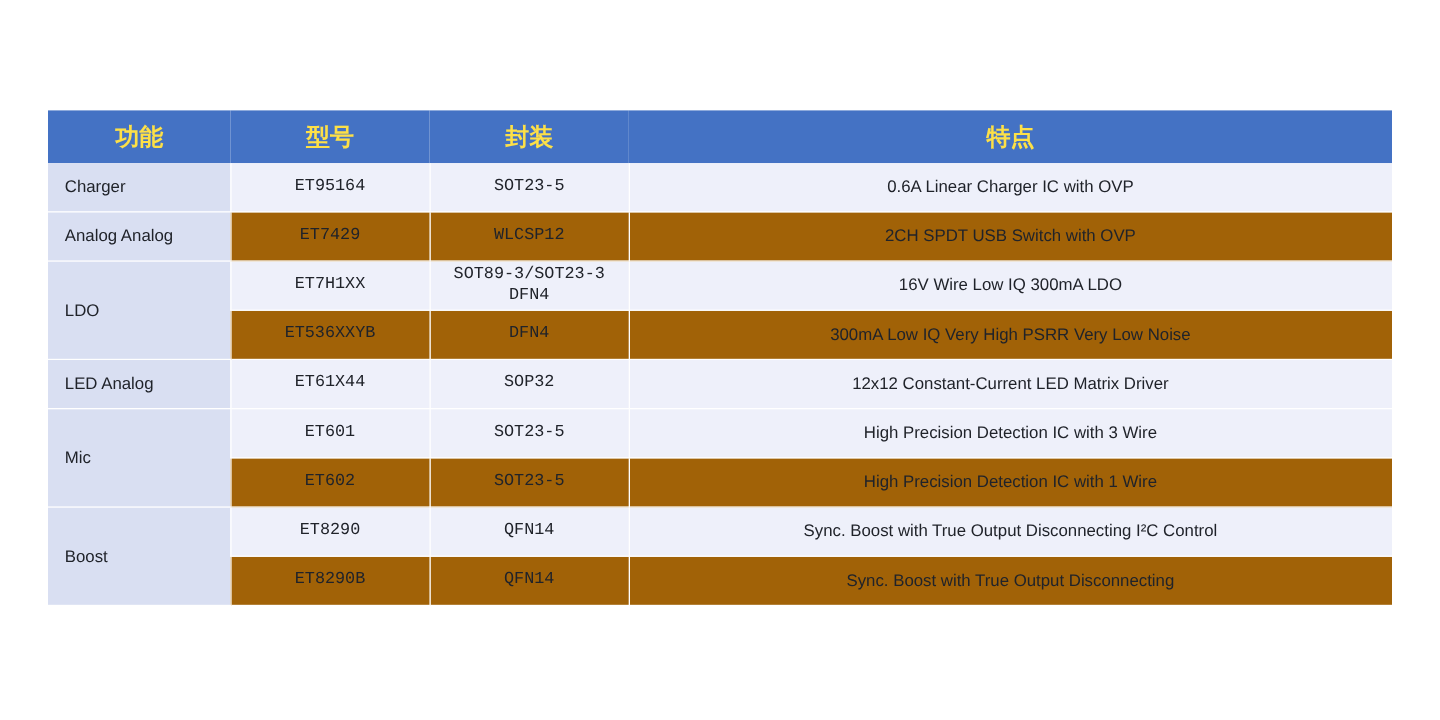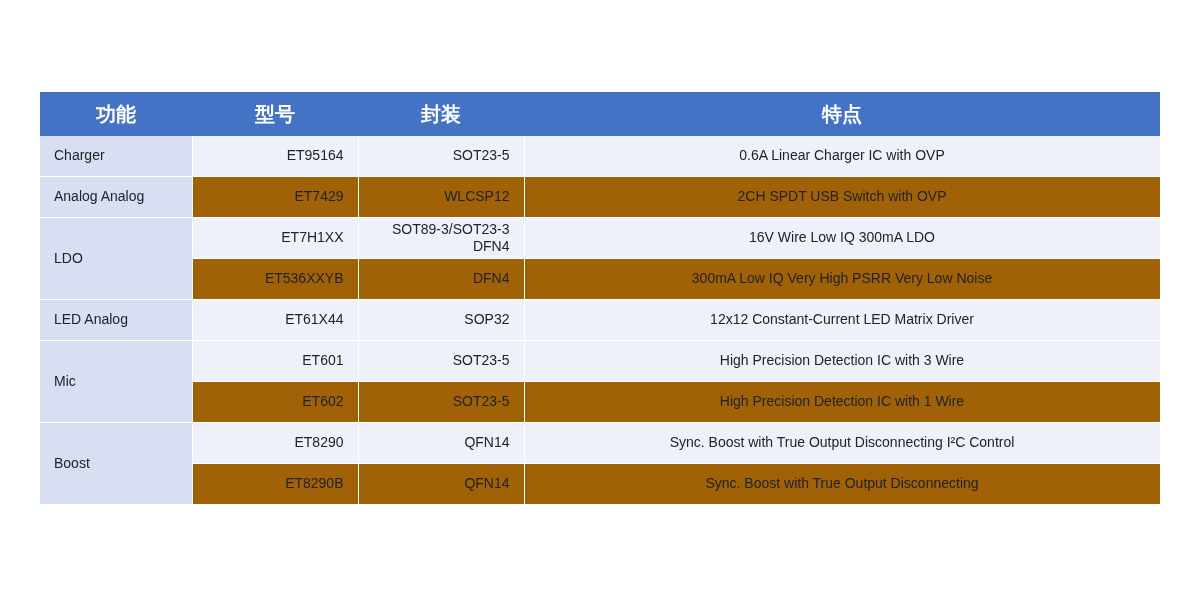--- a/index.html
+++ b/index.html
@@ -22,21 +22,21 @@
     left: 40px;
     top: 92px;
     width: 1120px;
     border-collapse: collapse;
     table-layout: fixed;
     font-size: 14px;
     color: #20232a;
   }
   table.spec thead th {
     background: #4472c4;
-    color: #ffffff;
+    color: #fde047;
     font-size: 20px;
     font-weight: bold;
     height: 44px;
     padding: 0;
     text-align: center;
     vertical-align: middle;
     border: none;
   }
   table.spec tbody td {
     height: 40px;
@@ -46,21 +46,22 @@
     border-right: 1px solid #ffffff;
     font-size: 14px;
     white-space: normal;
     line-height: 1.25;
   }
   td.func {
     text-align: left;
     background: #d9dff2;
   }
   td.model, td.pkg {
-    text-align: right;
+    text-align: center;
+    font-family: Liberation Mono, monospace;
   }
   td.feat {
     text-align: center;
   }
   tr.light td.model, tr.light td.pkg, tr.light td.feat {
     background: #eef0fa;
   }
   tr.dark td.model, tr.dark td.pkg, tr.dark td.feat {
     background: #a16207;
   }

